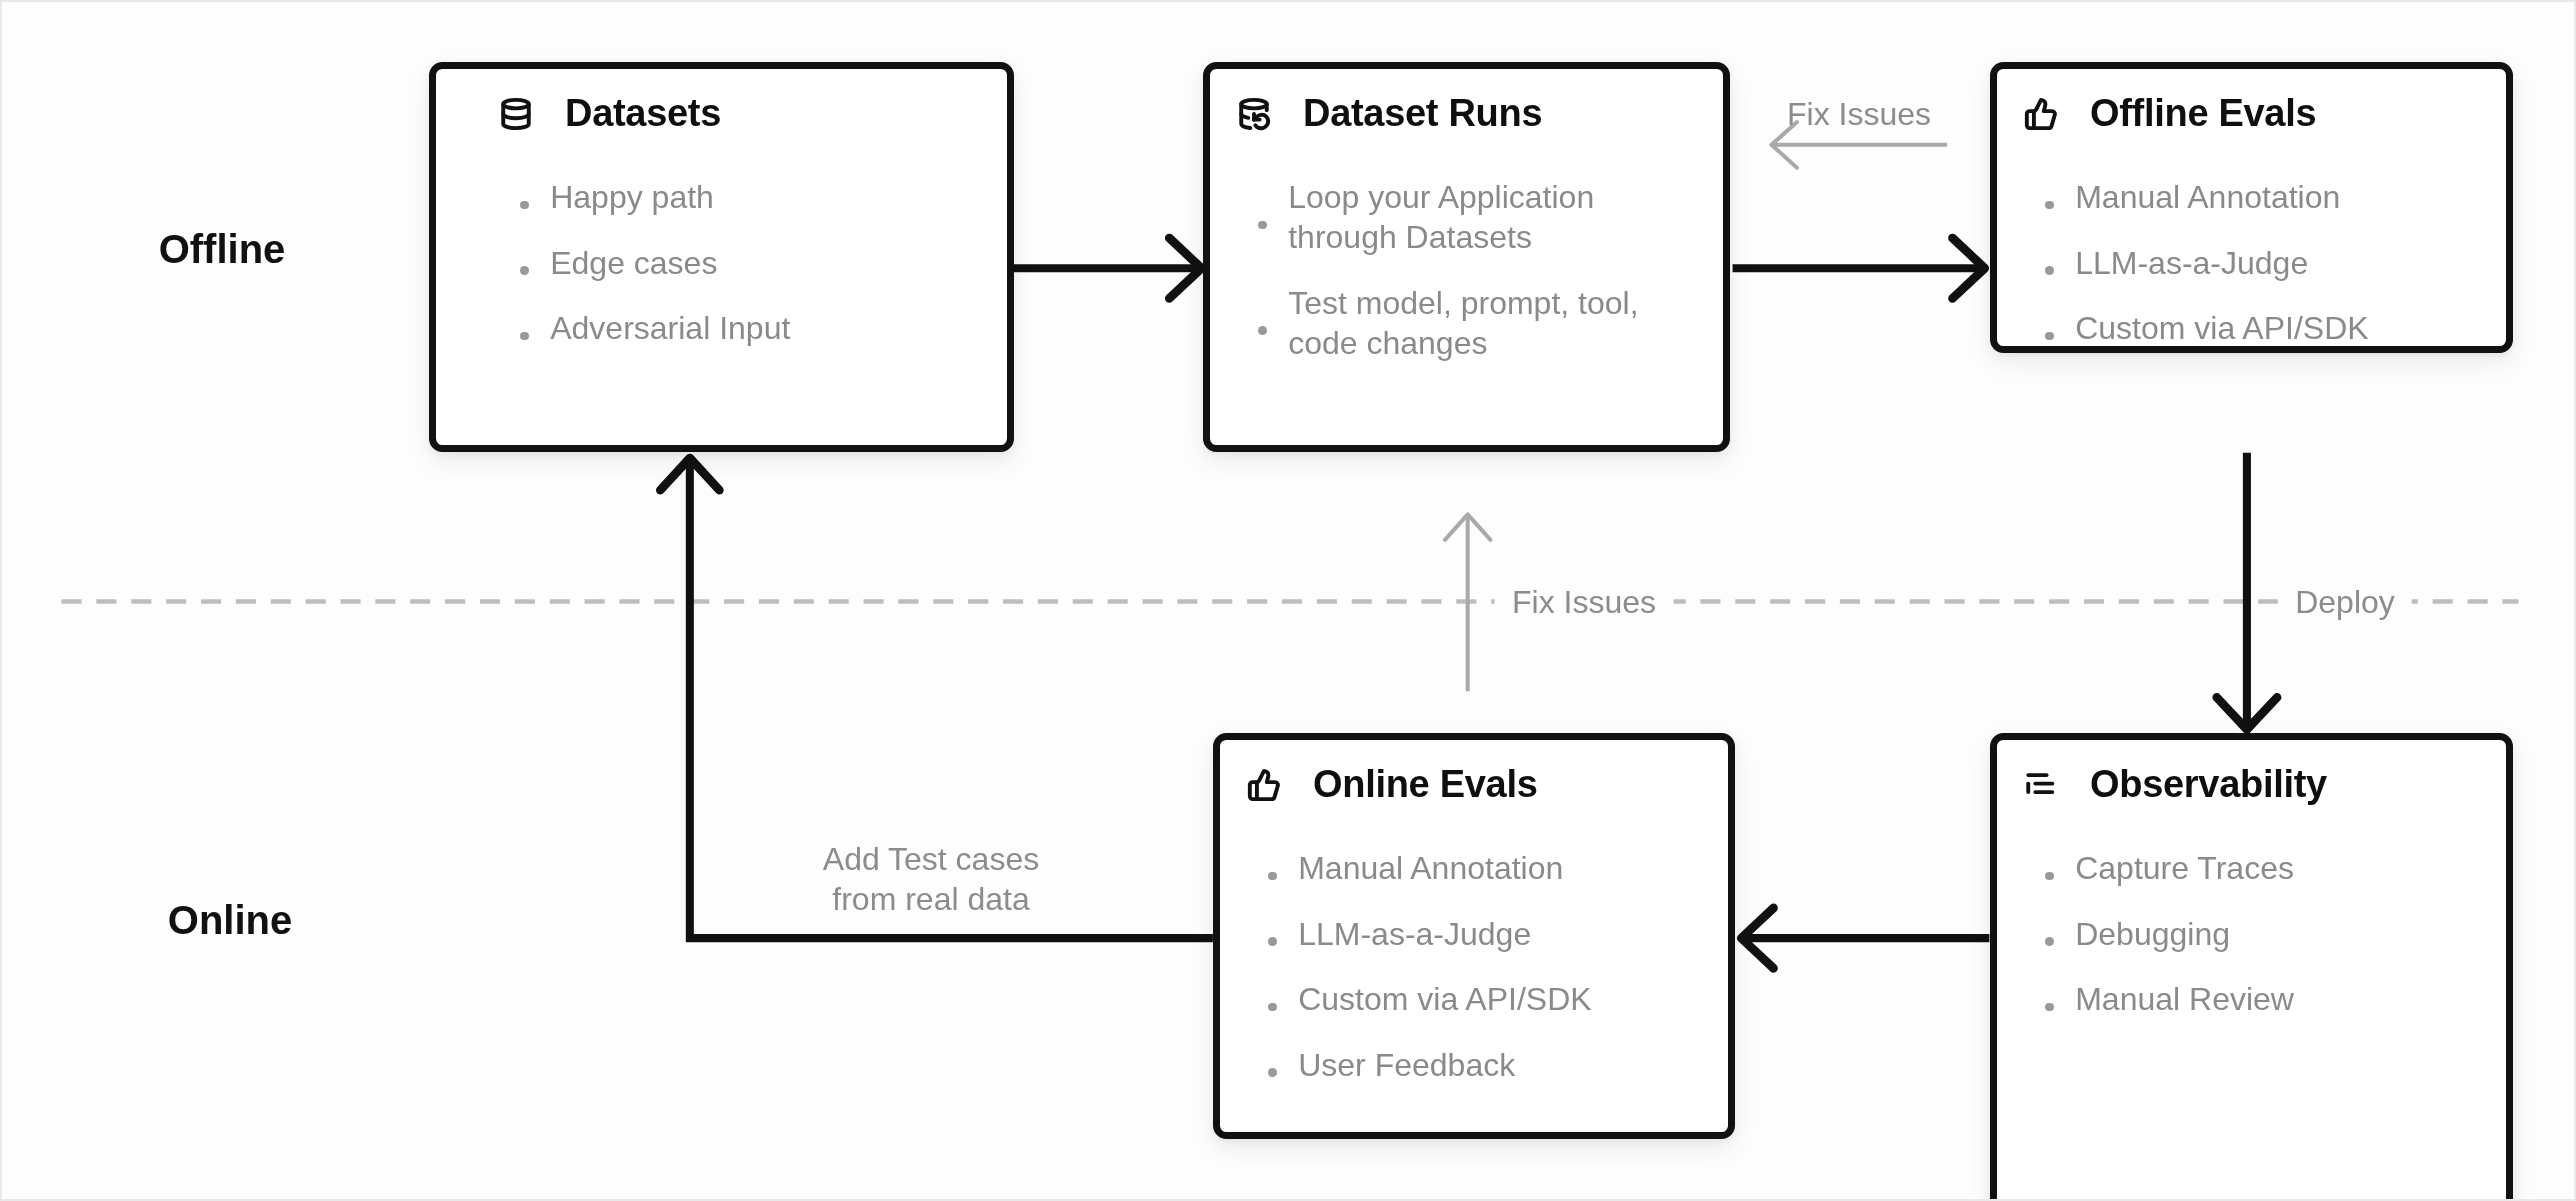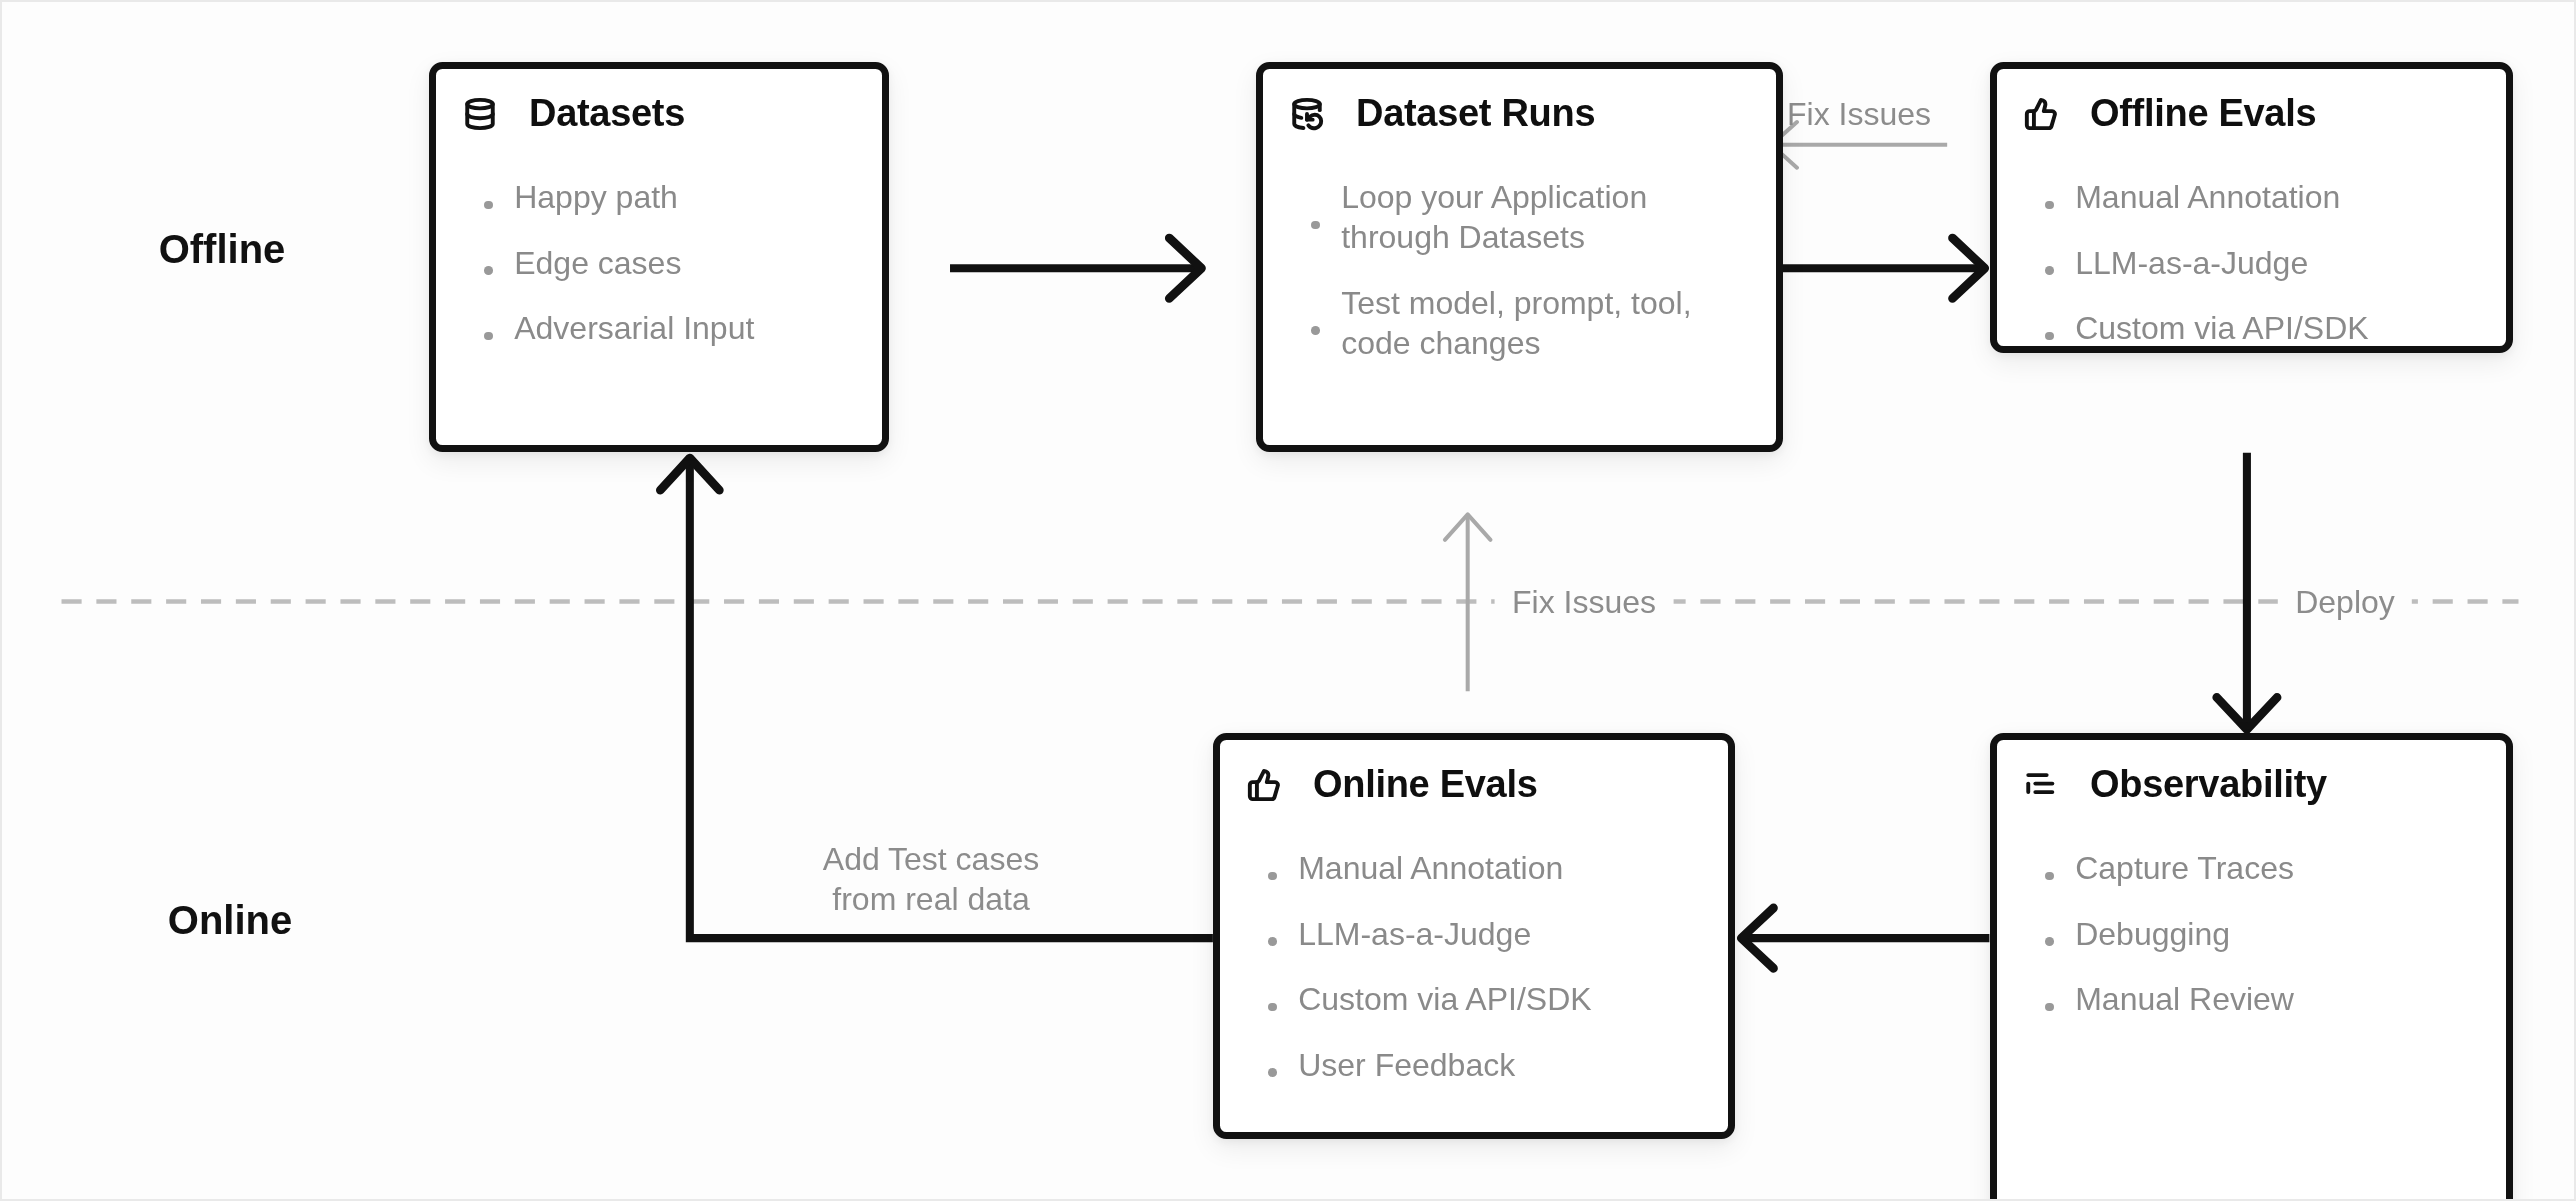--- a/index.html
+++ b/index.html
@@ -100,22 +100,22 @@
     padding: 0 17.4px;
   }
   .edge-label.two-line {
     text-align: center;
     line-height: 40px;
     white-space: normal;
     width: 470px;
   }
 
   
-  #box-datasets      { left: 427px;  top: 60px;   width: 460px; height: 390px; }
-  #box-dataset-runs  { left: 1254px; top: 60px;   width: 527px; height: 390px; }
+  #box-datasets      { left: 427px;  top: 60px;   width: 585px; height: 390px; padding-left: 36px; }
+  #box-dataset-runs  { left: 1201px; top: 60px;   width: 527px; height: 390px; }
   #box-offline-evals { left: 1988px; top: 60px;   width: 523px; height: 291px; }
   #box-online-evals  { left: 1211px; top: 731px; width: 522px; height: 406px; }
   #box-observability { left: 1988px; top: 731px; width: 523px; height: 526px; }
 </style>
 </head>
 <body>
 
 <div class="canvas">
 
   <svg class="flow-layer" viewBox="0 0 3840 1791">

